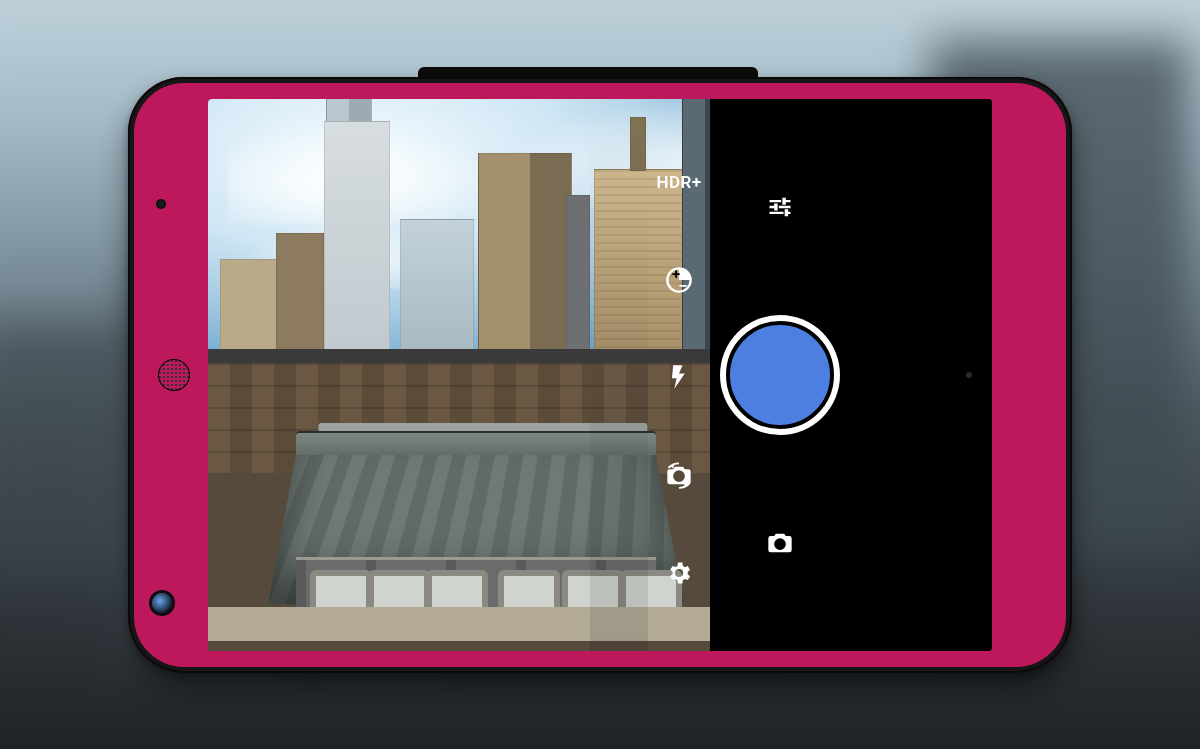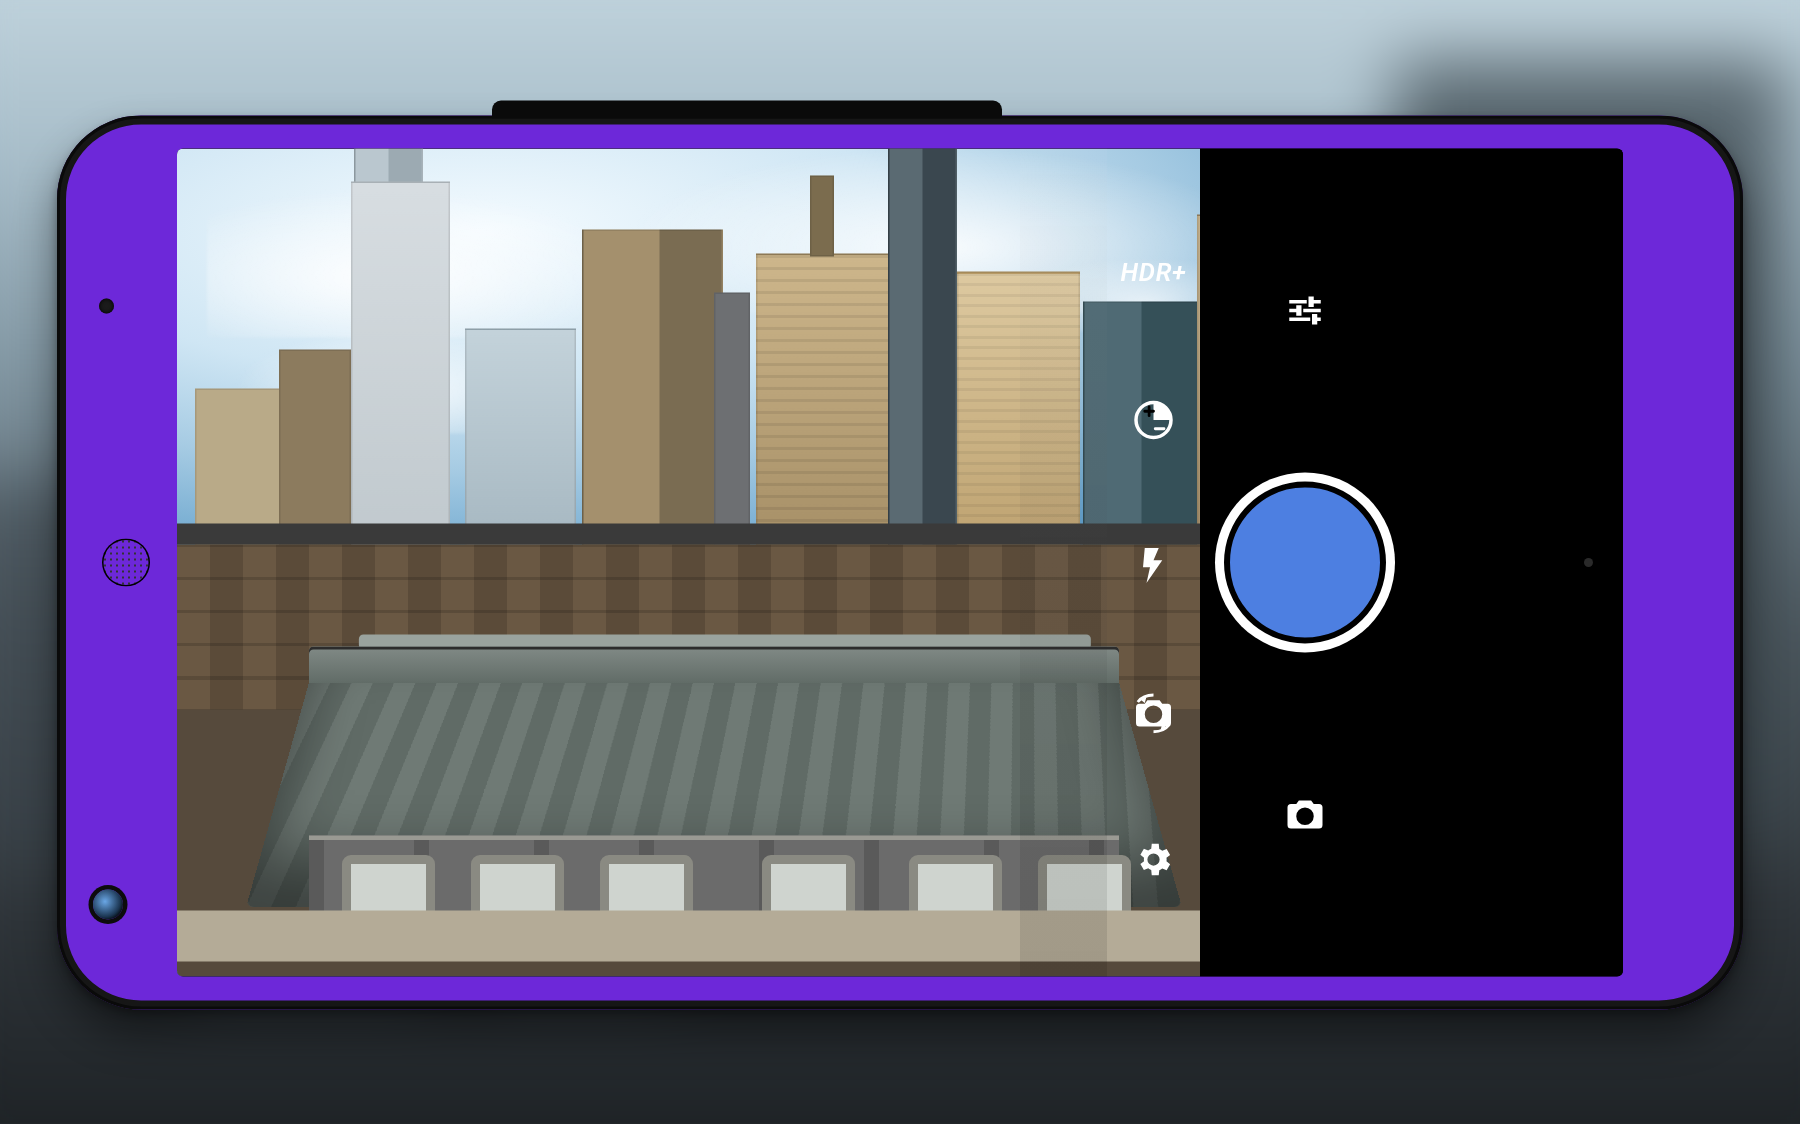--- a/index.html
+++ b/index.html
@@ -15,22 +15,22 @@
       linear-gradient(180deg,#c6d8e1 0%, #a7bdc9 18%, #8095a1 35%, #4f5a61 55%, #2f353a 78%, #1b1f22 100%);
   }
   .bg-blur .block{position:absolute;background:#6d838f;border-radius:4px;opacity:.55;}
   .bg-blur .b1{left:-30px;top:320px;width:170px;height:260px;background:#3b444b;}
   .bg-blur .b2{left:130px;top:260px;width:160px;height:400px;background:#58666f;}
   .bg-blur .b3{right:10px;top:40px;width:260px;height:520px;background:#3e4950;opacity:.75;}
   .bg-blur .b4{right:260px;top:120px;width:160px;height:520px;background:#56636b;opacity:.6;}
   .bg-blur .b5{left:320px;top:300px;width:130px;height:360px;background:#4a555d;opacity:.55;}
 
   
-  .phone{position:relative;width:1124px;height:596px;border-radius:56px;background:#6d28d9;z-index:1;
-    box-shadow:0 16px 28px rgba(0,0,0,.45), 0 3px 6px rgba(0,0,0,.3), inset 0 0 0 2px #0a0a0a, inset 0 0 0 6px #161616;font-style:italic;}
+  .phone{position:relative;width:944px;height:596px;border-radius:56px;background:#be185d;z-index:1;
+    box-shadow:0 16px 28px rgba(0,0,0,.45), 0 3px 6px rgba(0,0,0,.3), inset 0 0 0 2px #0a0a0a, inset 0 0 0 6px #161616;}
   .phone::before{content:"";position:absolute;top:-10px;left:290px;width:340px;height:12px;border-radius:6px 6px 0 0;background:#0a0a0a;}
   .earpiece{position:absolute;left:30px;top:50%;transform:translateY(-50%);width:32px;height:32px;border-radius:50%;
     background:radial-gradient(circle,#2a2a2a 30%, #111 31%);box-shadow:inset 0 0 0 1px #000;
     background-image:
       radial-gradient(circle at 50% 50%, #333 1px, transparent 1px);
     background-size:4px 4px;}
   .led{position:absolute;left:28px;top:122px;width:10px;height:10px;border-radius:50%;background:#1b1b1b;box-shadow:inset 0 0 3px #000;}
   .cam-dot{position:absolute;left:24px;bottom:60px;width:20px;height:20px;border-radius:50%;
     background:radial-gradient(circle at 40% 40%, #6aa7e6, #1b3551 60%, #000 80%);box-shadow:0 0 0 3px #0c0c0c;}
   .screen{position:absolute;left:80px;top:22px;right:80px;bottom:22px;background:#000;border-radius:4px;overflow:hidden;}

